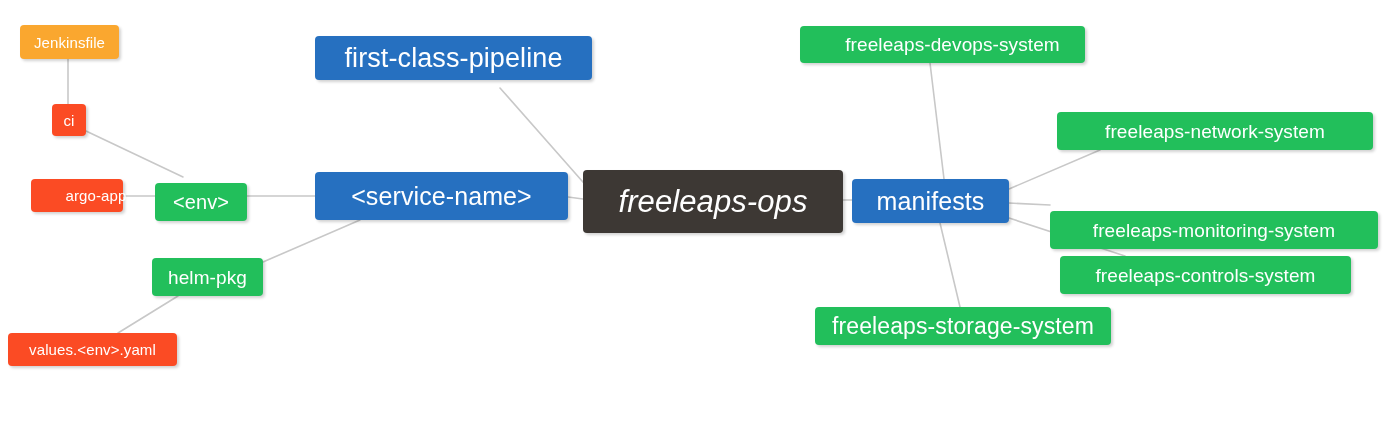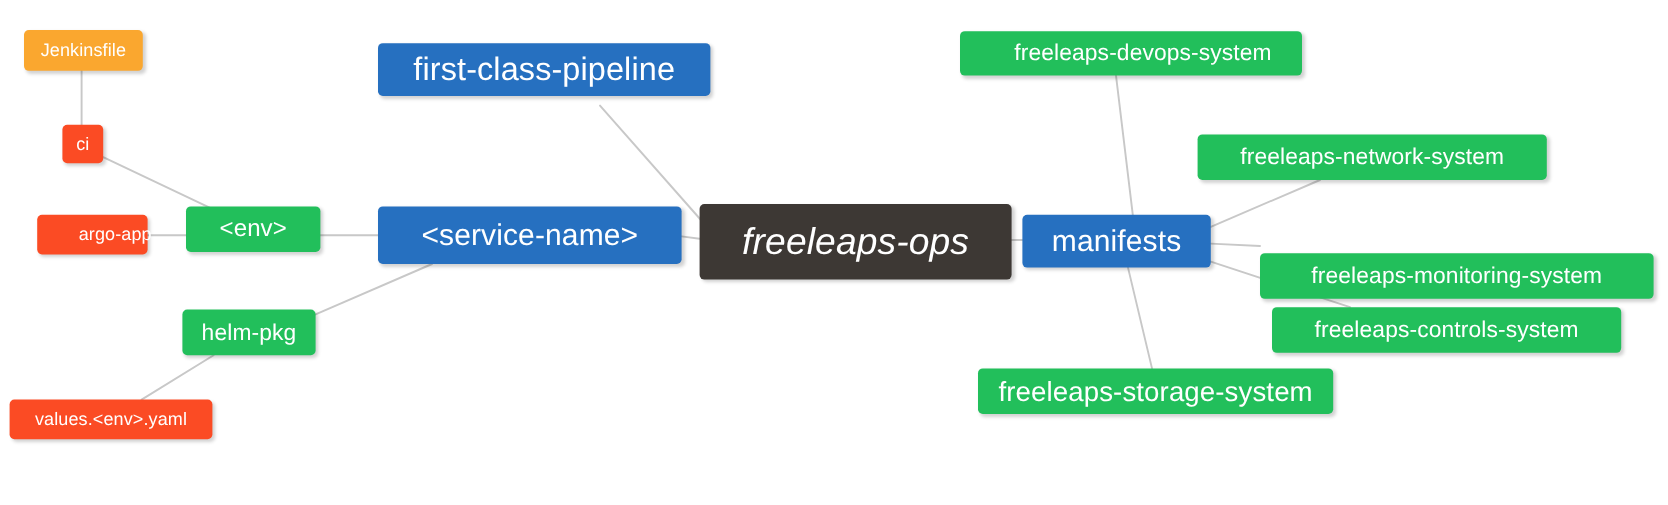--- a/index.html
+++ b/index.html
@@ -67,21 +67,21 @@
   <div id="node-layer">
       <div class="node n-orange" style="left: 20px; top: 25px; width: 99px; height: 34px; font-size: 15px;">
         <span>Jenkinsfile</span>
       </div>
       <div class="node n-red" style="left: 52px; top: 104px; width: 34px; height: 32px; font-size: 15px;">
         <span>ci</span>
       </div>
       <div class="node n-red" style="left: 31px; top: 179px; width: 92px; height: 33px; font-size: 15px; padding-left: 38px;">
         <span>argo-app</span>
       </div>
-      <div class="node n-green" style="left: 155px; top: 172px; width: 112px; height: 38px; font-size: 20px;">
+      <div class="node n-green" style="left: 155px; top: 183px; width: 92px; height: 38px; font-size: 20px;">
         <span>&lt;env&gt;</span>
       </div>
       <div class="node n-green" style="left: 152px; top: 258px; width: 111px; height: 38px; font-size: 19px;">
         <span>helm-pkg</span>
       </div>
       <div class="node n-red" style="left: 8px; top: 333px; width: 169px; height: 33px; font-size: 15px;">
         <span>values.&lt;env&gt;.yaml</span>
       </div>
       <div class="node n-blue" style="left: 315px; top: 36px; width: 277px; height: 44px; font-size: 27px;">
         <span>first-class-pipeline</span>
@@ -91,21 +91,21 @@
       </div>
       <div class="node n-root" style="left: 583px; top: 170px; width: 260px; height: 63px; font-size: 31px; font-style: italic;">
         <span>freeleaps-ops</span>
       </div>
       <div class="node n-blue" style="left: 852px; top: 179px; width: 157px; height: 44px; font-size: 25px;">
         <span>manifests</span>
       </div>
       <div class="node n-green" style="left: 800px; top: 26px; width: 285px; height: 37px; font-size: 19px; padding-left: 20px;">
         <span>freeleaps-devops-system</span>
       </div>
-      <div class="node n-green" style="left: 998px; top: 112px; width: 291px; height: 38px; font-size: 19px; text-align: right;">
+      <div class="node n-green" style="left: 1057px; top: 112px; width: 316px; height: 38px; font-size: 19px; text-align: right;">
         <span>freeleaps-network-system</span>
       </div>
       <div class="node n-green" style="left: 1050px; top: 187px; width: 328px; height: 38px; font-size: 19px; margin-top: 24px;">
         <span>freeleaps-monitoring-system</span>
       </div>
       <div class="node n-green" style="left: 1060px; top: 256px; width: 291px; height: 38px; font-size: 19px;">
         <span>freeleaps-controls-system</span>
       </div>
       <div class="node n-green" style="left: 815px; top: 307px; width: 296px; height: 38px; font-size: 23px;">
         <span>freeleaps-storage-system</span>

